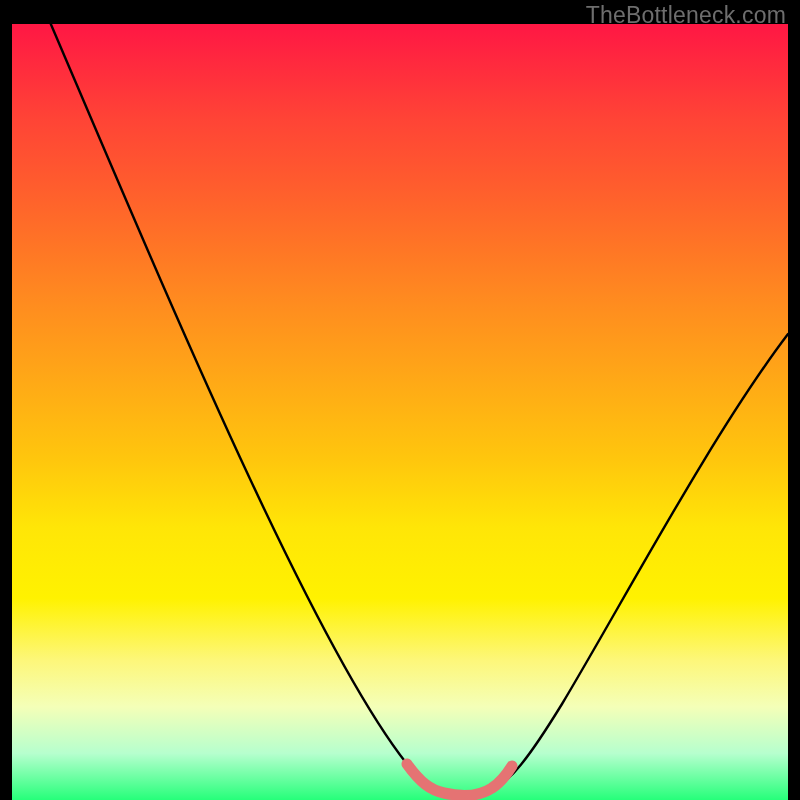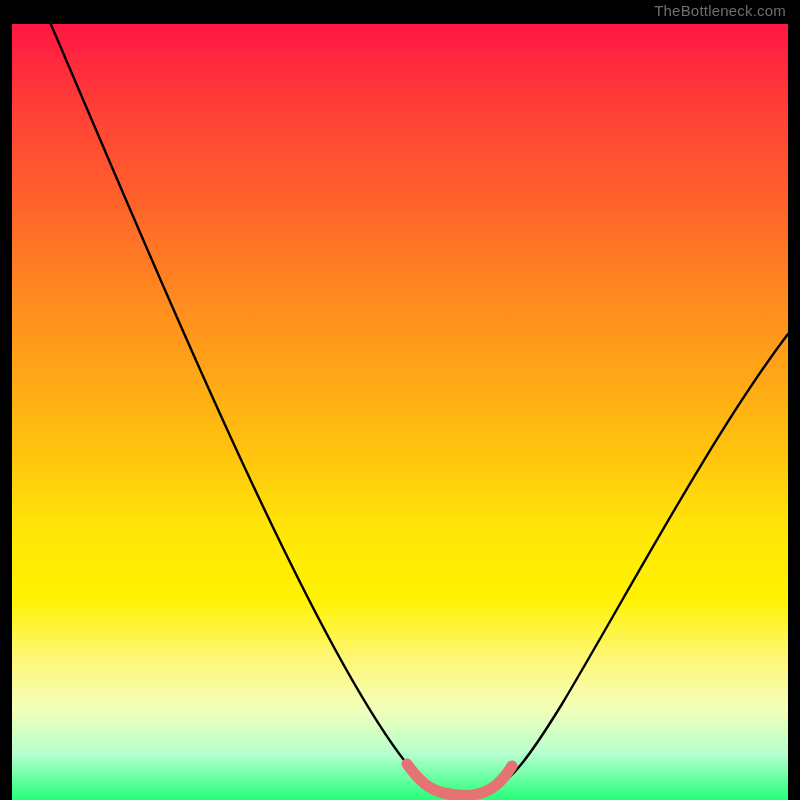--- a/index.html
+++ b/index.html
@@ -50,21 +50,21 @@
     top: 0;
     width: 100%;
     height: 100%;
     pointer-events: none;
   }
   .watermark {
     position: absolute;
     top: 2px;
     right: 14px;
     color: #6e6e6e;
-    font-size: 15px;
+    font-size: 23px;
     font-weight: 500;
     letter-spacing: 0.2px;
     user-select: none;
   }
 </style>
 </head>
 <body>
 
 <div class="watermark">TheBottleneck.com</div>
 

